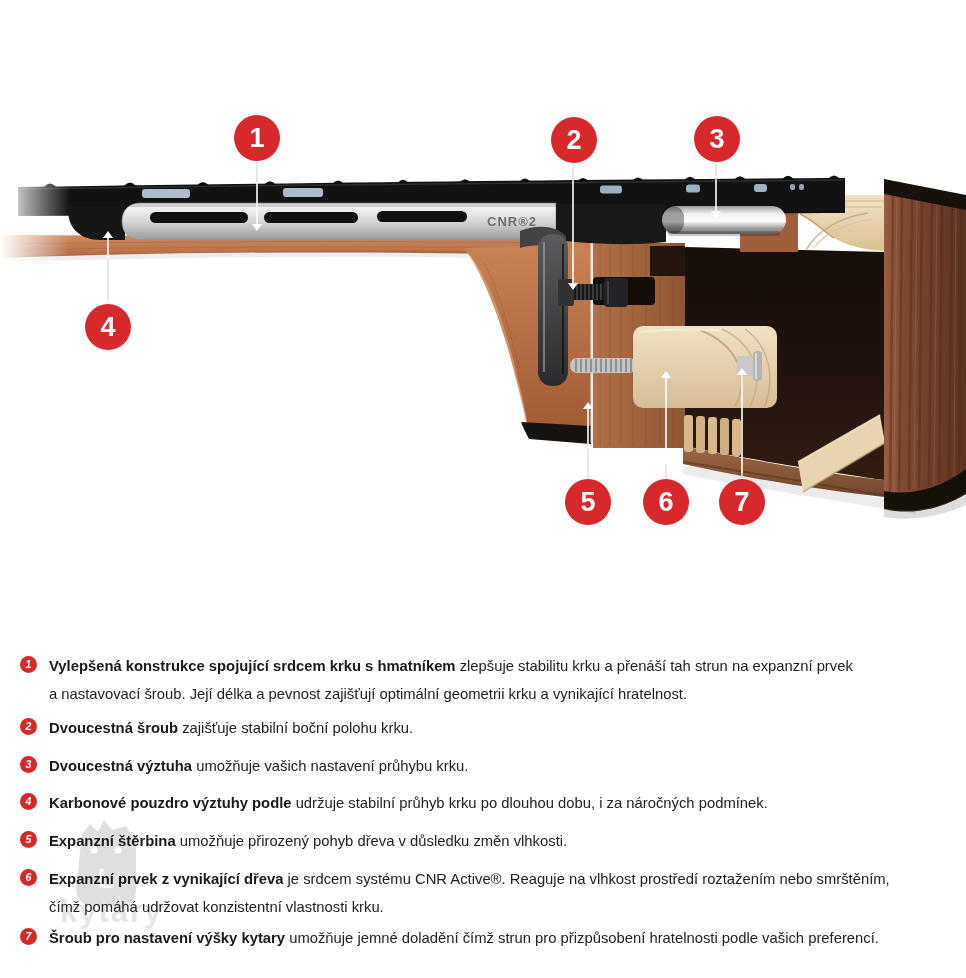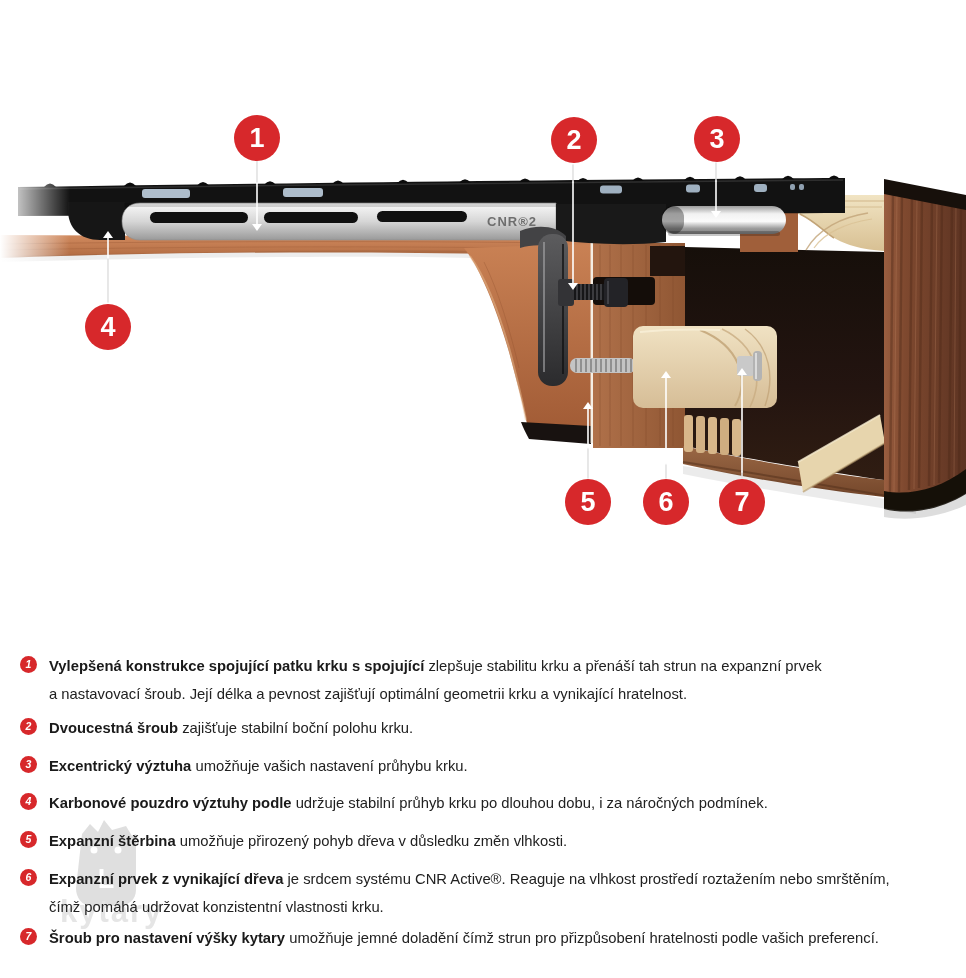--- a/index.html
+++ b/index.html
@@ -340,36 +340,36 @@
     <text x="54" y="76" text-anchor="middle" font-family="Liberation Sans, sans-serif" font-size="27" font-weight="bold" fill="#ffffff">L</text>
     <text x="8" y="110" font-family="Liberation Sans, sans-serif" font-size="31" font-weight="bold" fill="#d0d0d0" letter-spacing="2">kytary</text>
   </svg>
 
   <div class="legend">
 
     <div class="lrow r1">
       <span class="badge">
           <i>1</i>
         </span>
-      <p class="ltext"><b>Vylepšená konstrukce spojující patku krku s spojující</b><span class="rest"> zlepšuje stabilitu krku a přenáší tah strun na expanzní prvek
+      <p class="ltext"><b>Vylepšená konstrukce spojující srdcem krku s hmatníkem</b><span class="rest"> zlepšuje stabilitu krku a přenáší tah strun na expanzní prvek
 a nastavovací šroub. Její délka a pevnost zajišťují optimální geometrii krku a vynikající hratelnost.</span></p>
     </div>
 
     <div class="lrow r2">
       <span class="badge">
           <i>2</i>
         </span>
       <p class="ltext"><b>Dvoucestná šroub</b><span class="rest"> zajišťuje stabilní boční polohu krku.</span></p>
     </div>
 
     <div class="lrow r3">
       <span class="badge">
           <i>3</i>
         </span>
-      <p class="ltext"><b>Excentrický výztuha</b><span class="rest"> umožňuje vašich nastavení průhybu krku.</span></p>
+      <p class="ltext"><b>Dvoucestná výztuha</b><span class="rest"> umožňuje vašich nastavení průhybu krku.</span></p>
     </div>
 
     <div class="lrow r4">
       <span class="badge">
           <i>4</i>
         </span>
       <p class="ltext"><b>Karbonové pouzdro výztuhy podle</b><span class="rest"> udržuje stabilní průhyb krku po dlouhou dobu, i za náročných podmínek.</span></p>
     </div>
 
     <div class="lrow r5">

